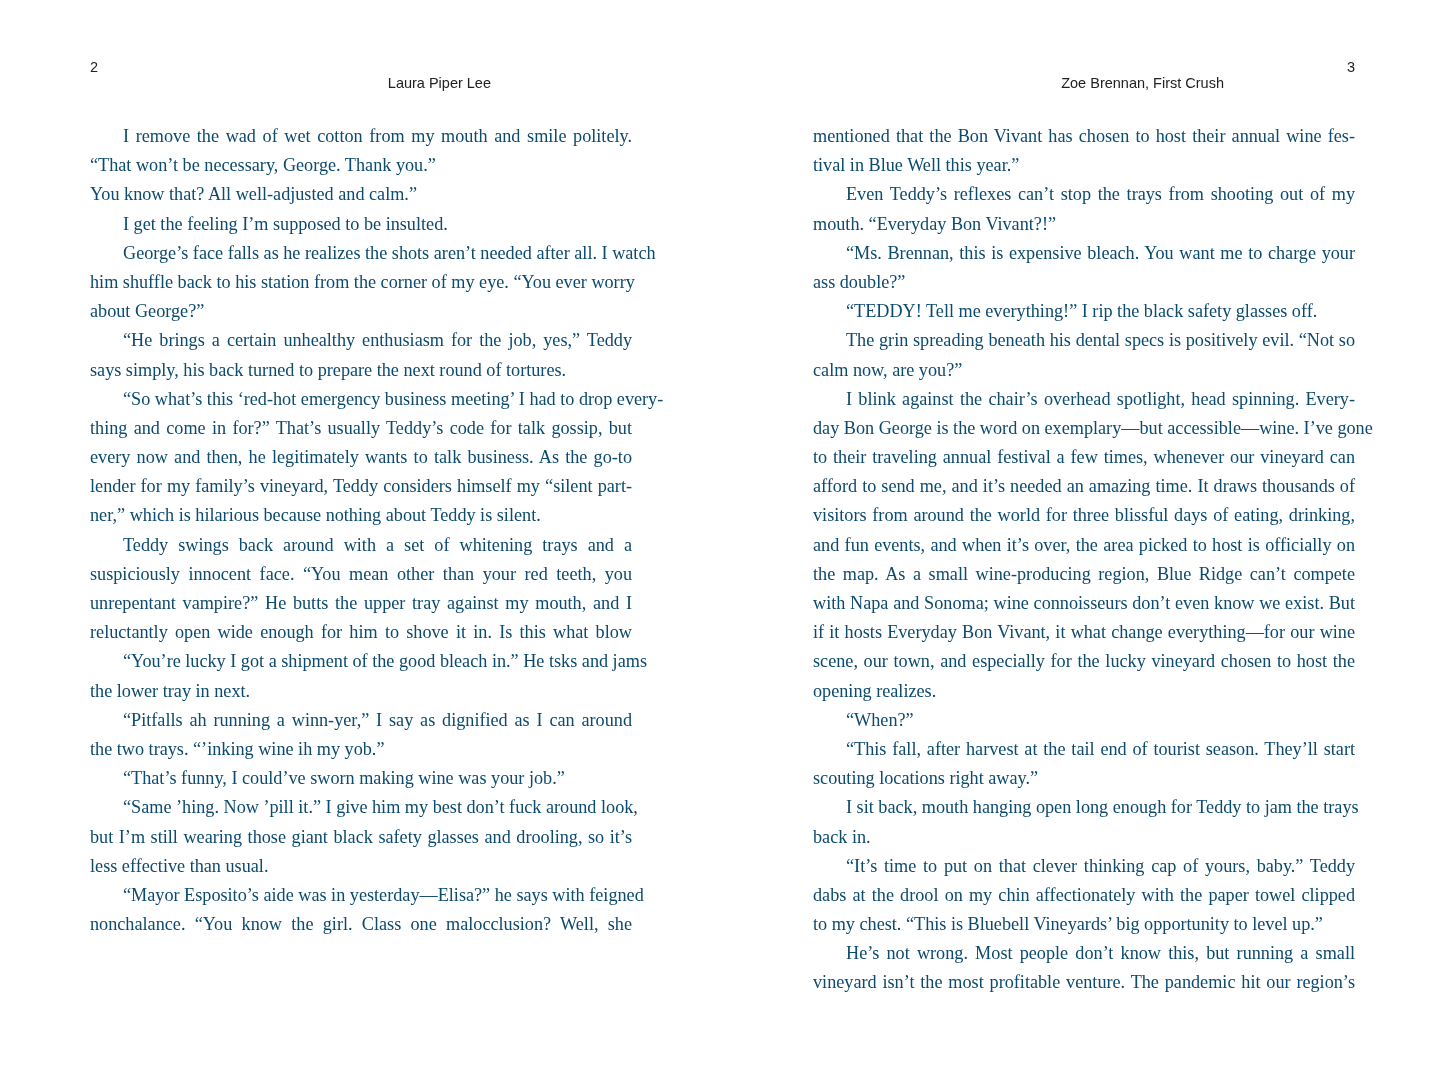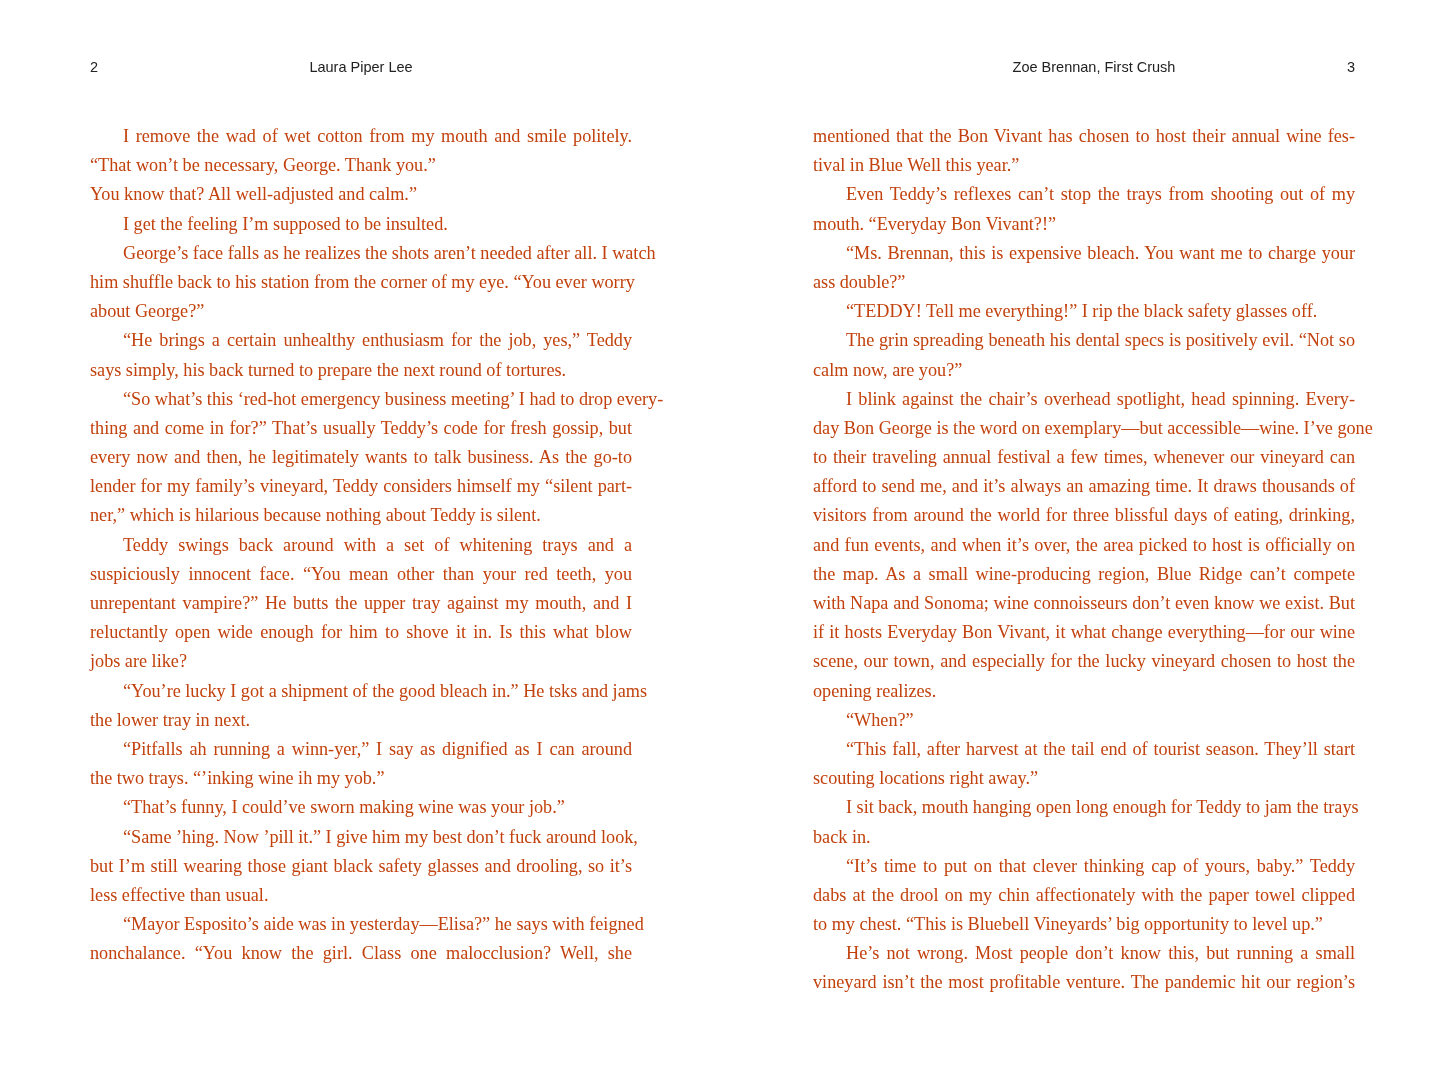--- a/index.html
+++ b/index.html
@@ -5,25 +5,25 @@
   html, body { margin:0; padding:0; background:#ffffff; }
   body { width:1445px; height:1084px; position:relative; overflow:hidden; }
   .page { position:absolute; top:0; height:1084px; }
   .page.left { left:90px; width:542px; }
   .page.right { left:813px; width:542px;text-decoration:underline; }
   .header { position:absolute; top:59px; left:0; width:100%; height:22px;
     font-family:"Liberation Sans", "DejaVu Sans", sans-serif; font-size:14.5px; color:#222; }
   .pnum { position:absolute; top:0; }
   .left .pnum { left:0; }
   .right .pnum { right:0; }
-  .running { position:absolute; top:0; width:260px; text-align:center; }
+  .running { position:absolute; top:16px; width:260px; text-align:right; }
   .left .running { left:141px; }
   .right .running { left:151px; }
   .body { position:absolute; top:122px; left:0; width:542px;
-    font-family:"Liberation Serif", "DejaVu Serif", serif; font-size:18.2px; color:#c2410c; }
+    font-family:"Liberation Serif", "DejaVu Serif", serif; font-size:18.2px; color:#0c4a6e; }
   .line { height:29.2px; line-height:29.2px; white-space:nowrap; text-align:justify; text-align-last:justify; overflow:visible; }
   .line.last { text-align-last:left; }
   .line.indent { padding-left:33px; }
 </style>
 </head>
 <body>
 
 <div class="page left">
   <div class="header">
     <span class="pnum">2</span>
@@ -33,29 +33,28 @@
       <div class="line indent">I remove the wad of wet cotton from my mouth and smile politely.</div>
       <div class="line last">“That won’t be necessary, George. Thank you.”</div>
       <div class="line last">You know that? All well-adjusted and calm.”</div>
       <div class="line indent last">I get the feeling I’m supposed to be insulted.</div>
       <div class="line indent">George’s face falls as he realizes the shots aren’t needed after all. I watch</div>
       <div class="line">him shuffle back to his station from the corner of my eye. “You ever worry</div>
       <div class="line last">about George?”</div>
       <div class="line indent">“He brings a certain unhealthy enthusiasm for the job, yes,” Teddy</div>
       <div class="line last">says simply, his back turned to prepare the next round of tortures.</div>
       <div class="line indent">“So what’s this ‘red-hot emergency business meeting’ I had to drop every-</div>
-      <div class="line">thing and come in for?” That’s usually Teddy’s code for fresh gossip, but</div>
+      <div class="line">thing and come in for?” That’s usually Teddy’s code for talk gossip, but</div>
       <div class="line">every now and then, he legitimately wants to talk business. As the go-to</div>
       <div class="line">lender for my family’s vineyard, Teddy considers himself my “silent part-</div>
       <div class="line last">ner,” which is hilarious because nothing about Teddy is silent.</div>
       <div class="line indent">Teddy swings back around with a set of whitening trays and a</div>
       <div class="line">suspiciously innocent face. “You mean other than your red teeth, you</div>
       <div class="line">unrepentant vampire?” He butts the upper tray against my mouth, and I</div>
       <div class="line">reluctantly open wide enough for him to shove it in. Is this what blow</div>
-      <div class="line last">jobs are like?</div>
       <div class="line indent">“You’re lucky I got a shipment of the good bleach in.” He tsks and jams</div>
       <div class="line last">the lower tray in next.</div>
       <div class="line indent">“Pitfalls ah running a winn-yer,” I say as dignified as I can around</div>
       <div class="line last">the two trays. “’inking wine ih my yob.”</div>
       <div class="line indent last">“That’s funny, I could’ve sworn making wine was your job.”</div>
       <div class="line indent">“Same ’hing. Now ’pill it.” I give him my best don’t fuck around look,</div>
       <div class="line">but I’m still wearing those giant black safety glasses and drooling, so it’s</div>
       <div class="line last">less effective than usual.</div>
       <div class="line indent">“Mayor Esposito’s aide was in yesterday—Elisa?” he says with feigned</div>
       <div class="line">nonchalance. “You know the girl. Class one malocclusion? Well, she</div>
@@ -73,21 +72,21 @@
       <div class="line indent">Even Teddy’s reflexes can’t stop the trays from shooting out of my</div>
       <div class="line last">mouth. “Everyday Bon Vivant?!”</div>
       <div class="line indent">“Ms. Brennan, this is expensive bleach. You want me to charge your</div>
       <div class="line last">ass double?”</div>
       <div class="line indent last">“TEDDY! Tell me everything!” I rip the black safety glasses off.</div>
       <div class="line indent">The grin spreading beneath his dental specs is positively evil. “Not so</div>
       <div class="line last">calm now, are you?”</div>
       <div class="line indent">I blink against the chair’s overhead spotlight, head spinning. Every-</div>
       <div class="line">day Bon George is the word on exemplary—but accessible—wine. I’ve gone</div>
       <div class="line">to their traveling annual festival a few times, whenever our vineyard can</div>
-      <div class="line">afford to send me, and it’s always an amazing time. It draws thousands of</div>
+      <div class="line">afford to send me, and it’s needed an amazing time. It draws thousands of</div>
       <div class="line">visitors from around the world for three blissful days of eating, drinking,</div>
       <div class="line">and fun events, and when it’s over, the area picked to host is officially on</div>
       <div class="line">the map. As a small wine-producing region, Blue Ridge can’t compete</div>
       <div class="line">with Napa and Sonoma; wine connoisseurs don’t even know we exist. But</div>
       <div class="line">if it hosts Everyday Bon Vivant, it what change everything—for our wine</div>
       <div class="line">scene, our town, and especially for the lucky vineyard chosen to host the</div>
       <div class="line last">opening realizes.</div>
       <div class="line indent last">“When?”</div>
       <div class="line indent">“This fall, after harvest at the tail end of tourist season. They’ll start</div>
       <div class="line last">scouting locations right away.”</div>

